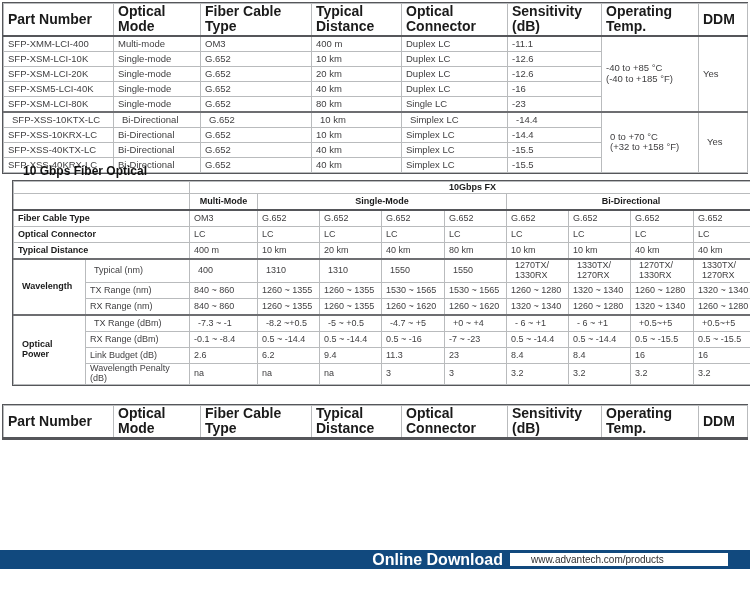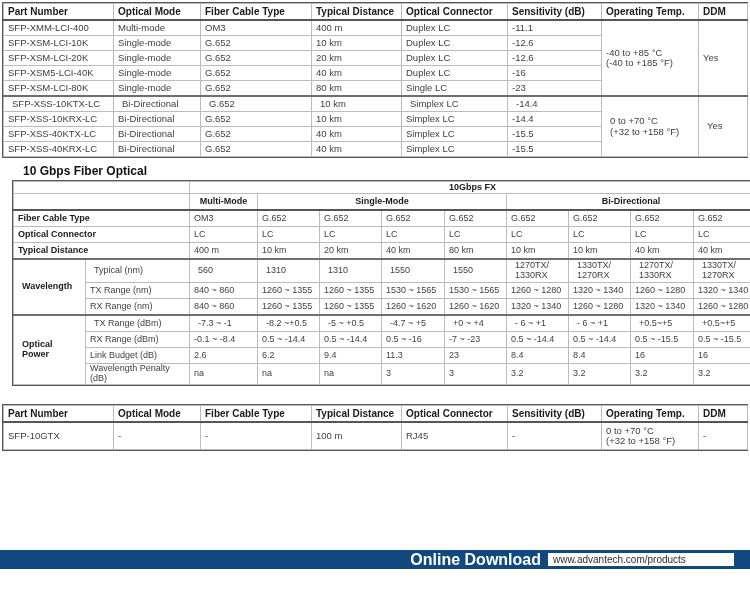--- a/index.html
+++ b/index.html
@@ -4,21 +4,21 @@
 <style>
   html,body { margin:0; padding:0; background:#ffffff; }
   .page { position:relative; width:750px; height:591px; background:#ffffff;
           font-family:"Liberation Sans", sans-serif; color:#414042; overflow:hidden; }
 
   .tblwrap { position:absolute; border:1px solid #55565a; background:#fff; }
   table { border-collapse:collapse; table-layout:fixed; width:100%; }
   td, th { border:1px solid #b9bbbd; font-size:9.5px; padding:0 4px;
            white-space:pre-line; overflow:hidden; color:#414042;
            line-height:1.1; vertical-align:middle; text-align:left; }
-  th { font-weight:bold; color:#1a1a1a; font-size:10px; height:15px;
+  th { font-weight:bold; color:#1a1a1a; font-size:14px; height:15px;
        border-bottom:2px solid #55565a; }
   tbody td { height:14px; }
   tr.gsep td { border-top:2px solid #6d6e71;padding-left:8px; }
 
   .t-top { top:2px; left:2px; width:744px; }
   .t-mid { top:180px; left:12px; width:742px; }
   .t-bot { top:404px; left:2px; width:744px; }
   .t-bot tbody td { height:26px; }
 
   .sec-h { position:absolute; left:15px; margin:8px; font-size:12px; font-weight:bold;
@@ -31,22 +31,22 @@
   .t-mid tr.rtyp td { height:22px; }
   .ttl { text-align:center; font-weight:bold; font-size:10px; color:#1a1a1a; }
   .mode { text-align:center; font-weight:bold; font-size:10px; color:#1a1a1a; }
   .r2 td { border-bottom:2px solid #55565a; }
   .lbl { font-weight:bold; color:#1a1a1a; font-size:9.5px; }
   .grp { vertical-align:middle; }
 
   .footer { position:absolute; left:0; top:550px; width:750px; height:19px;
             background:#11497e; display:flex; align-items:center; justify-content:flex-end; }
   .f-label { color:#ffffff; font-weight:bold; font-size:16px; margin-right:7px; }
-  .f-box { width:176px; height:13px; background:#ffffff; margin-right:16px;
-           display:flex; align-items:center; padding:0 5px; font-size:10px; color:#2e2e30; }
+  .f-box { width:176px; height:13px; background:#ffffff; margin-right:22px;
+           display:flex; align-items:center; padding:0 21px; font-size:10px; color:#2e2e30; }
 </style>
 </head>
 <body>
 
 <div class="page">
 
   <div class="tblwrap t-top">
     <table>
       <colgroup>
           <col style="width:110px">
@@ -213,21 +213,21 @@
           <td>40 km</td>
           <td>80 km</td>
           <td>10 km</td>
           <td>10 km</td>
           <td>40 km</td>
           <td>40 km</td>
         </tr>
         <tr class="gsep rtyp">
           <td rowspan="3" class="lbl grp">Wavelength</td>
           <td>Typical (nm)</td>
-          <td>560</td>
+          <td>400</td>
           <td>1310</td>
           <td>1310</td>
           <td>1550</td>
           <td>1550</td>
           <td>1270TX/
 1330RX</td>
           <td>1330TX/
 1270RX</td>
           <td>1270TX/
 1330RX</td>
@@ -331,31 +331,20 @@
           <th>Optical Mode</th>
           <th>Fiber Cable Type</th>
           <th>Typical Distance</th>
           <th>Optical Connector</th>
           <th>Sensitivity (dB)</th>
           <th>Operating Temp.</th>
           <th>DDM</th>
         </tr>
       </thead>
       <tbody>
-        <tr>
-          <td>SFP-10GTX</td>
-          <td>-</td>
-          <td>-</td>
-          <td>100 m</td>
-          <td>RJ45</td>
-          <td>-</td>
-          <td>0 to +70 °C
-(+32 to +158 °F)</td>
-          <td>-</td>
-        </tr>
       </tbody>
     </table>
   </div>
 
   <div class="footer">
     <span class="f-label">Online Download</span>
     <span class="f-box">
       <span>www.advantech.com/products</span>
     </span>
   </div>

